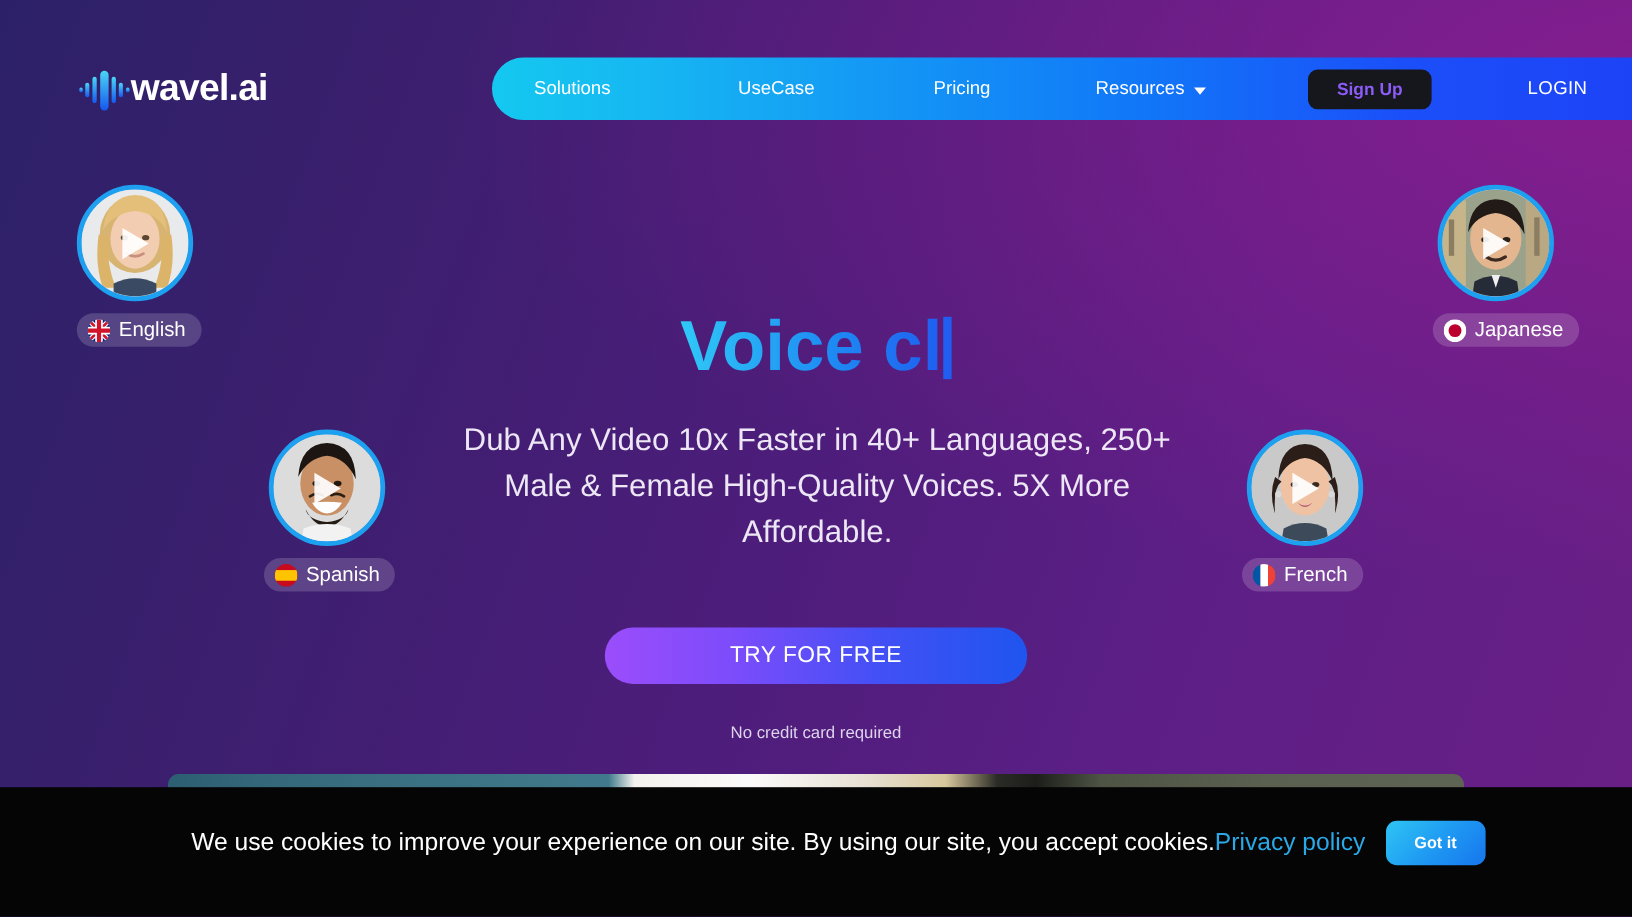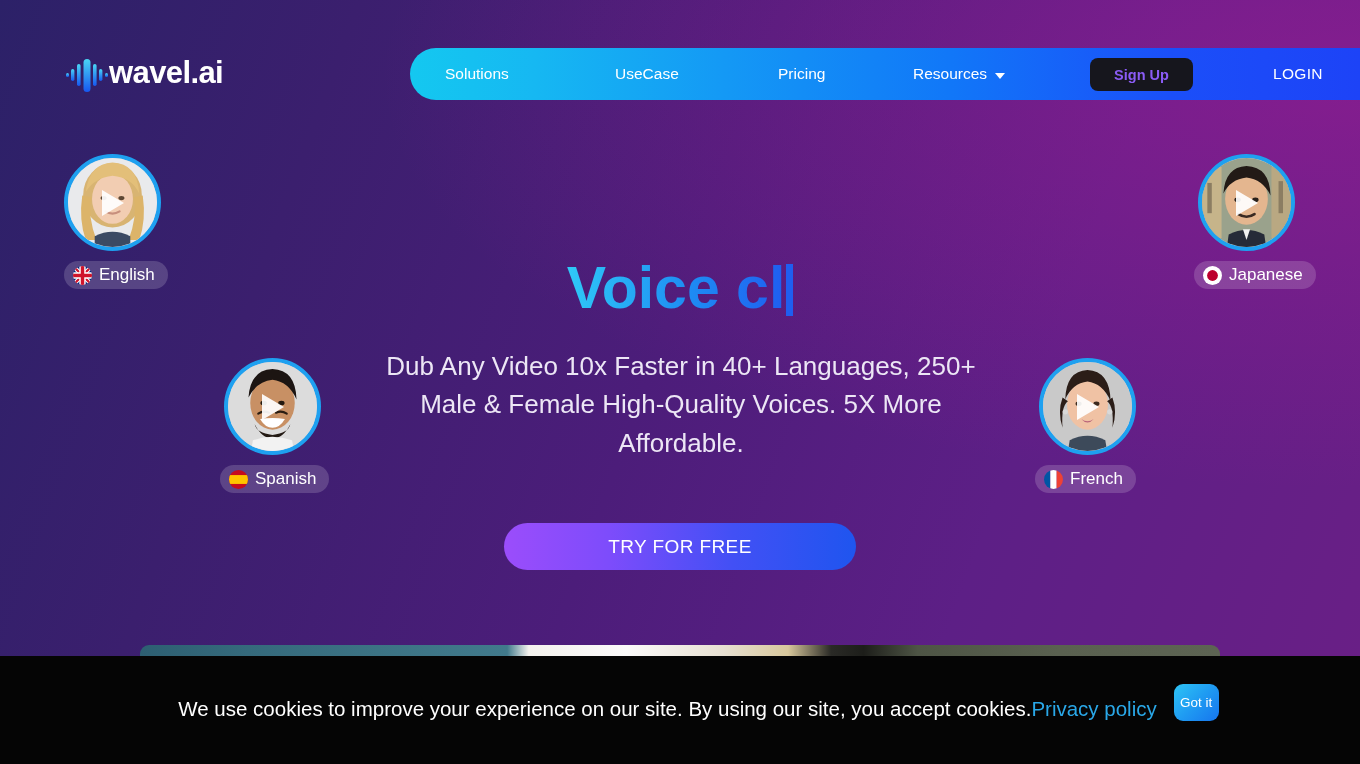--- a/index.html
+++ b/index.html
@@ -176,36 +176,36 @@
 
   
   .cookie-bar {
     position:absolute; left:0; bottom:0;
     width:1360px; height:108px;
     background:#050505;
     display:flex; align-items:center; justify-content:center;
     gap:0px;
   }
   .cookie-inner {
-    display:flex; align-items:flex-end;
+    display:flex; align-items:center;
     transform:translateY(-8px);
     margin-left:37px;
   }
   .cookie-text {
     color:#ffffff; font-size:20.5px; font-weight:400;
   }
   .cookie-link {
     color:#2aa8e8; font-size:20.5px; text-decoration:none; cursor:pointer;
   }
   .cookie-btn {
     margin-left:17px;
-    width:45px; height:37px;
+    width:83px; height:37px;
     border:none; border-radius:9px;
     background:linear-gradient(135deg, #2ec5f5 0%, #1f9bf2 50%, #1675ee 100%);
-    color:#ffffff; font-size:13.5px; font-weight:400;
+    color:#ffffff; font-size:13.5px; font-weight:700;
     font-family:"Liberation Sans", sans-serif;
     cursor:pointer;
   }
 </style>
 </head>
 <body>
 
 <div class="page">
 
   <div class="header">
@@ -251,20 +251,21 @@
 
 
   <div class="hero-typed">
     <span class="typed-text">Voice cl</span><span class="typed-caret"></span>
   </div>
 
   <p class="hero-sub">Dub Any Video 10x Faster in 40+ Languages, 250+ Male &amp; Female High-Quality Voices. 5X More Affordable.</p>
 
   <button class="cta-btn">TRY FOR FREE</button>
 
+  <div class="cta-note">No credit card required</div>
 
   <div class="avatar-card card-english">
     <div class="avatar-ring">
       <svg class="avatar-art" viewBox="0 0 100 100">
         <rect width="100" height="100" fill="#e9eaec"></rect>
         <ellipse cx="50" cy="42" rx="33" ry="36" fill="#d8b472"></ellipse>
         <ellipse cx="50" cy="46" rx="23" ry="28" fill="#f2cdb2"></ellipse>
         <path d="M20 38 Q24 6 50 5 Q78 6 80 40 Q72 22 50 20 Q30 22 20 38Z" fill="#e3bf79"></path>
         <path d="M16 42 Q12 70 20 92 L32 92 Q22 66 26 44Z" fill="#dcb469"></path>
         <path d="M84 42 Q88 70 80 92 L68 92 Q78 66 74 44Z" fill="#dcb469"></path>

